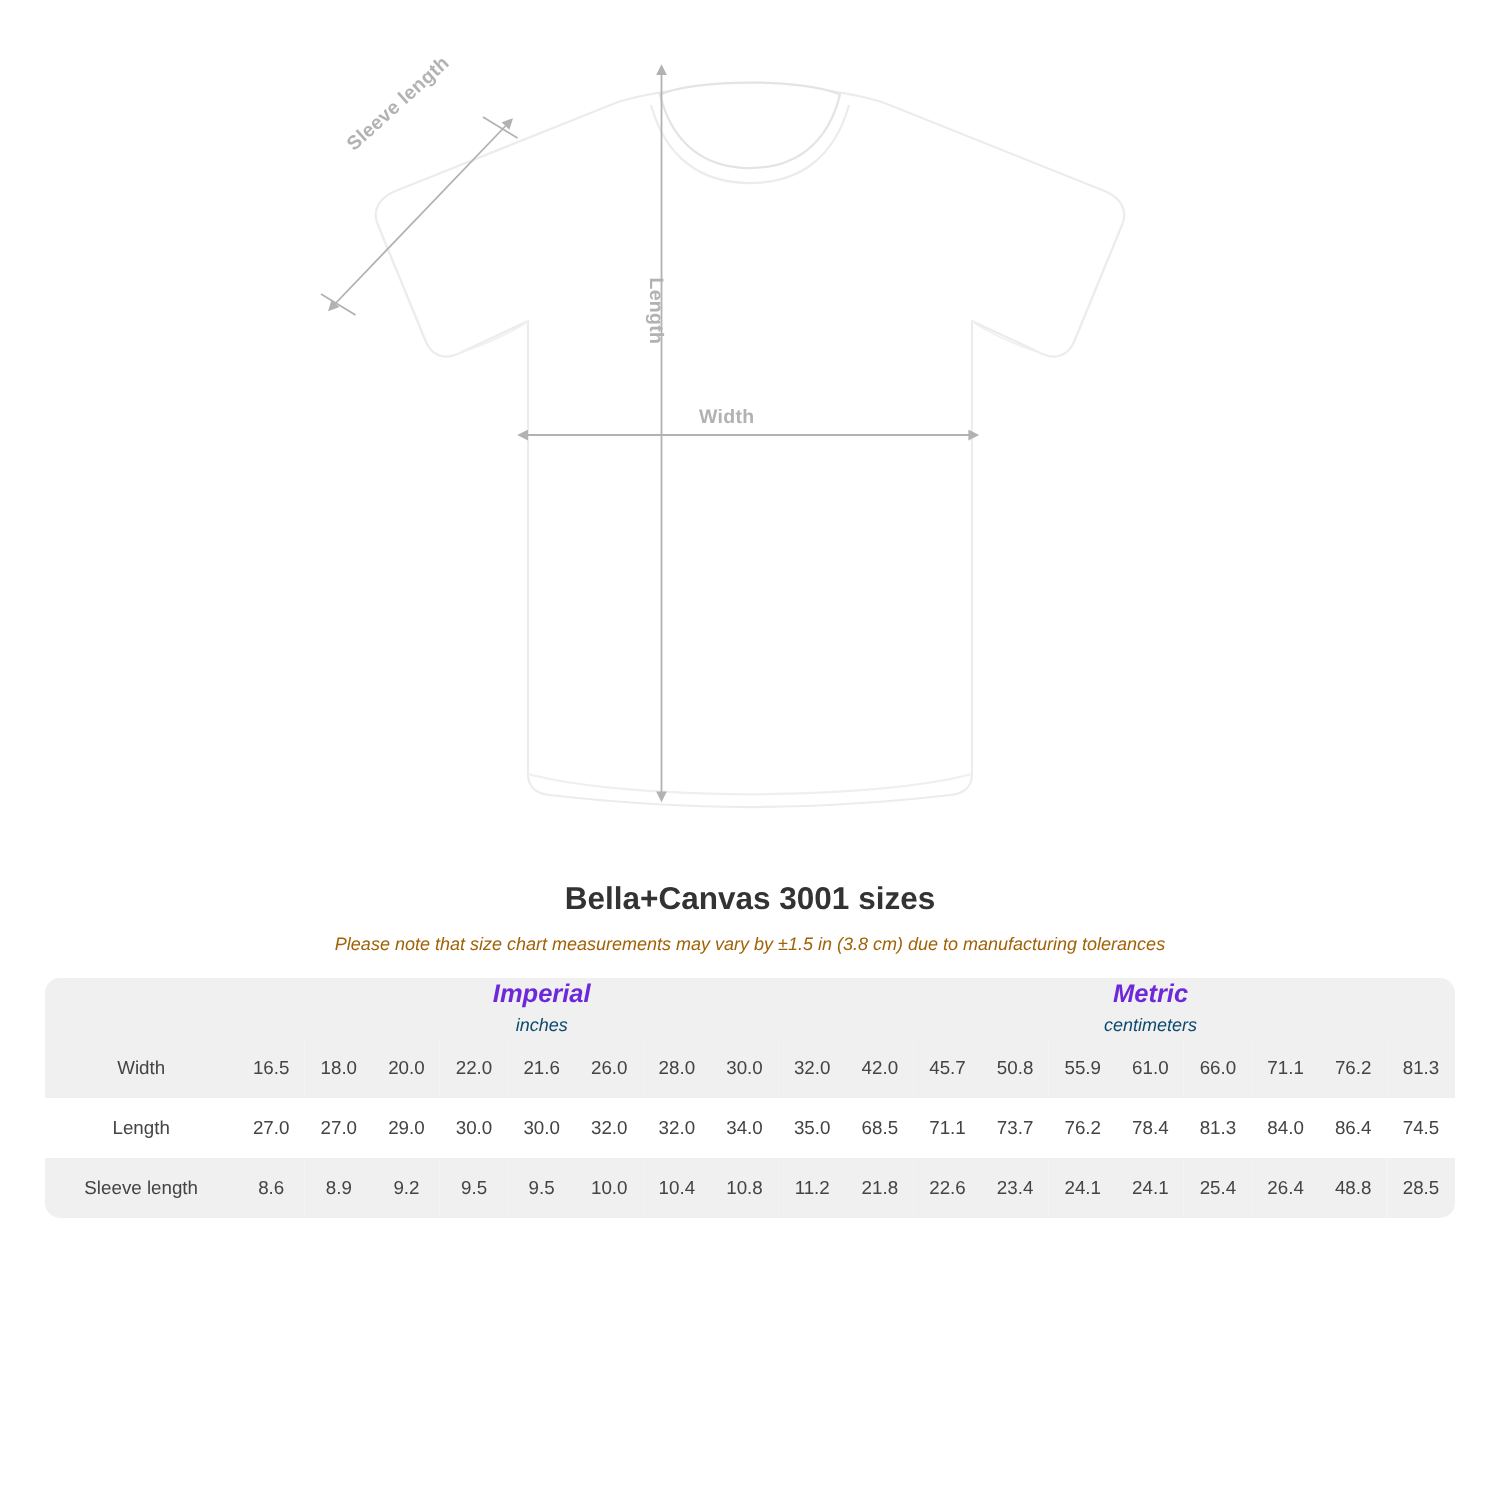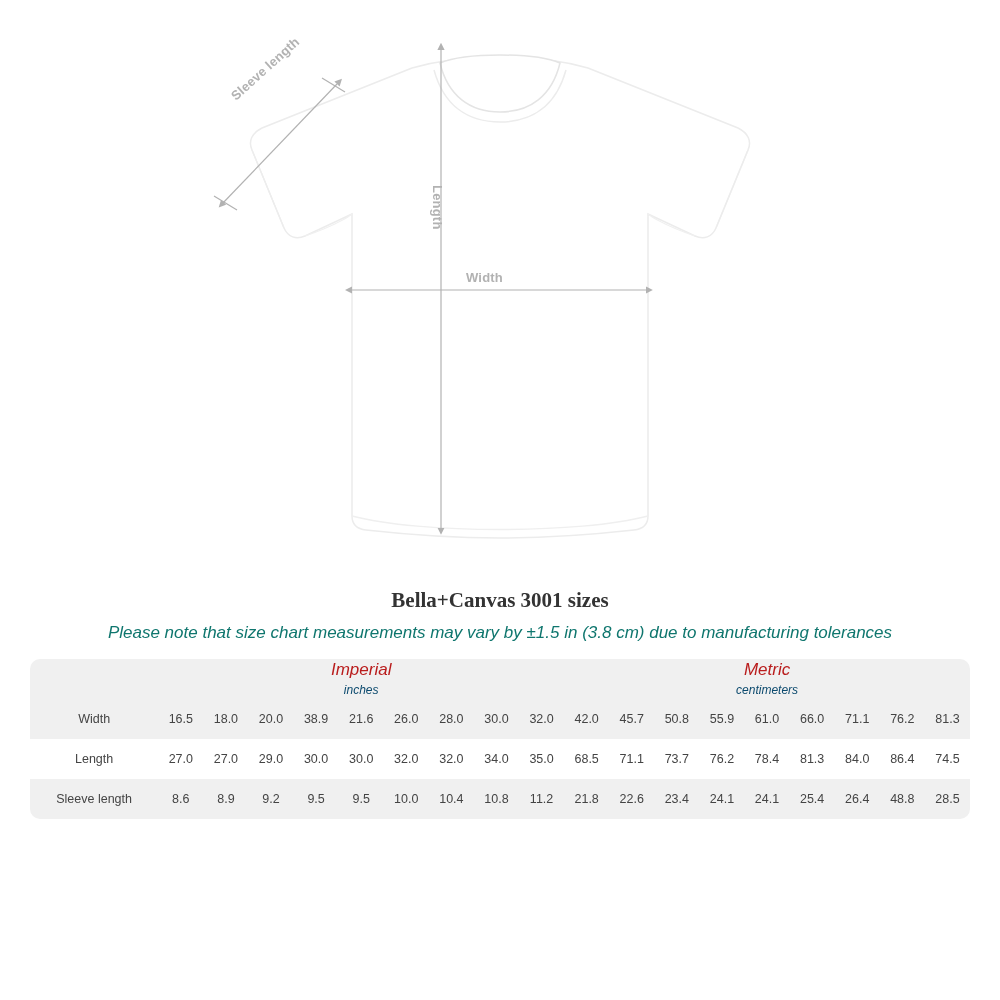--- a/index.html
+++ b/index.html
@@ -52,26 +52,25 @@
   
   .title-block {
     text-align: center;
     margin-top: 18px;
   }
   .chart-title {
     font-size: 21px;
     font-weight: bold;
     color: #333333;
     margin: 0 0 10px 0;
-    font-family: Liberation Serif, serif;
   }
   .chart-note {
-    font-size: 17px;
+    font-size: 12px;
     font-style: italic;
-    color: #0f766e;
+    color: #a16207;
     margin: 0;
   }
 
   
   .table-wrap {
     margin: 16px 30px 0 30px;
   }
   table.size-table {
     width: 940px;
     border-collapse: collapse;
@@ -86,22 +85,22 @@
     padding: 0;
     height: 40px;
     border: none;
   }
   .unit-row td {
     height: 72px;
   }
   .unit-system {
     font-size: 17px;
     font-style: italic;
-    font-weight: normal;
-    color: #b91c1c;
+    font-weight: bold;
+    color: #6d28d9;
     line-height: 1.25;
   }
   .unit-sub {
     font-size: 12px;
     font-style: italic;
     color: #0c4a6e;
     font-weight: normal;
     line-height: 1.5;
   }
   .hdr-size {
@@ -228,21 +227,21 @@
             <div class="unit-sub">centimeters</div>
           </td>
         </tr>
 
 
         <tr class="band-grey">
           <td class="col-label">Width</td>
           <td>16.5</td>
           <td>18.0</td>
           <td>20.0</td>
-          <td>38.9</td>
+          <td>22.0</td>
           <td>21.6</td>
           <td>26.0</td>
           <td>28.0</td>
           <td>30.0</td>
           <td>32.0</td>
           <td>42.0</td>
           <td>45.7</td>
           <td>50.8</td>
           <td>55.9</td>
           <td>61.0</td>

